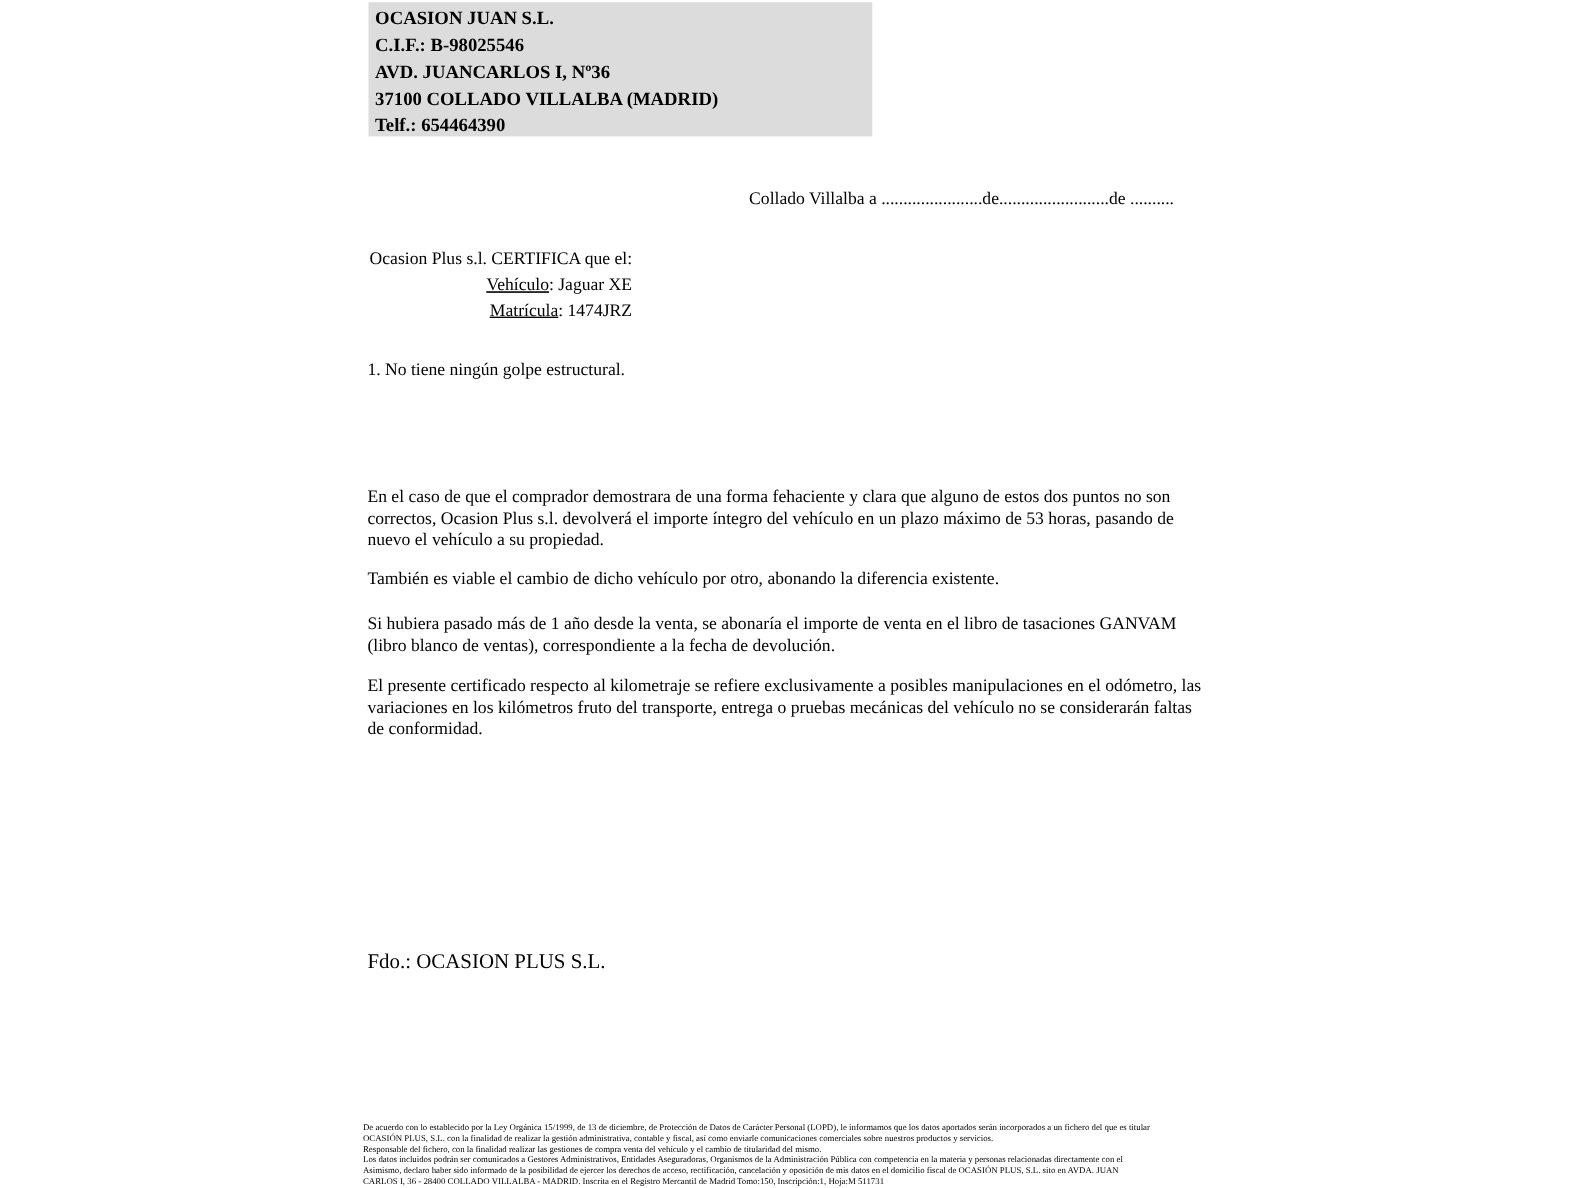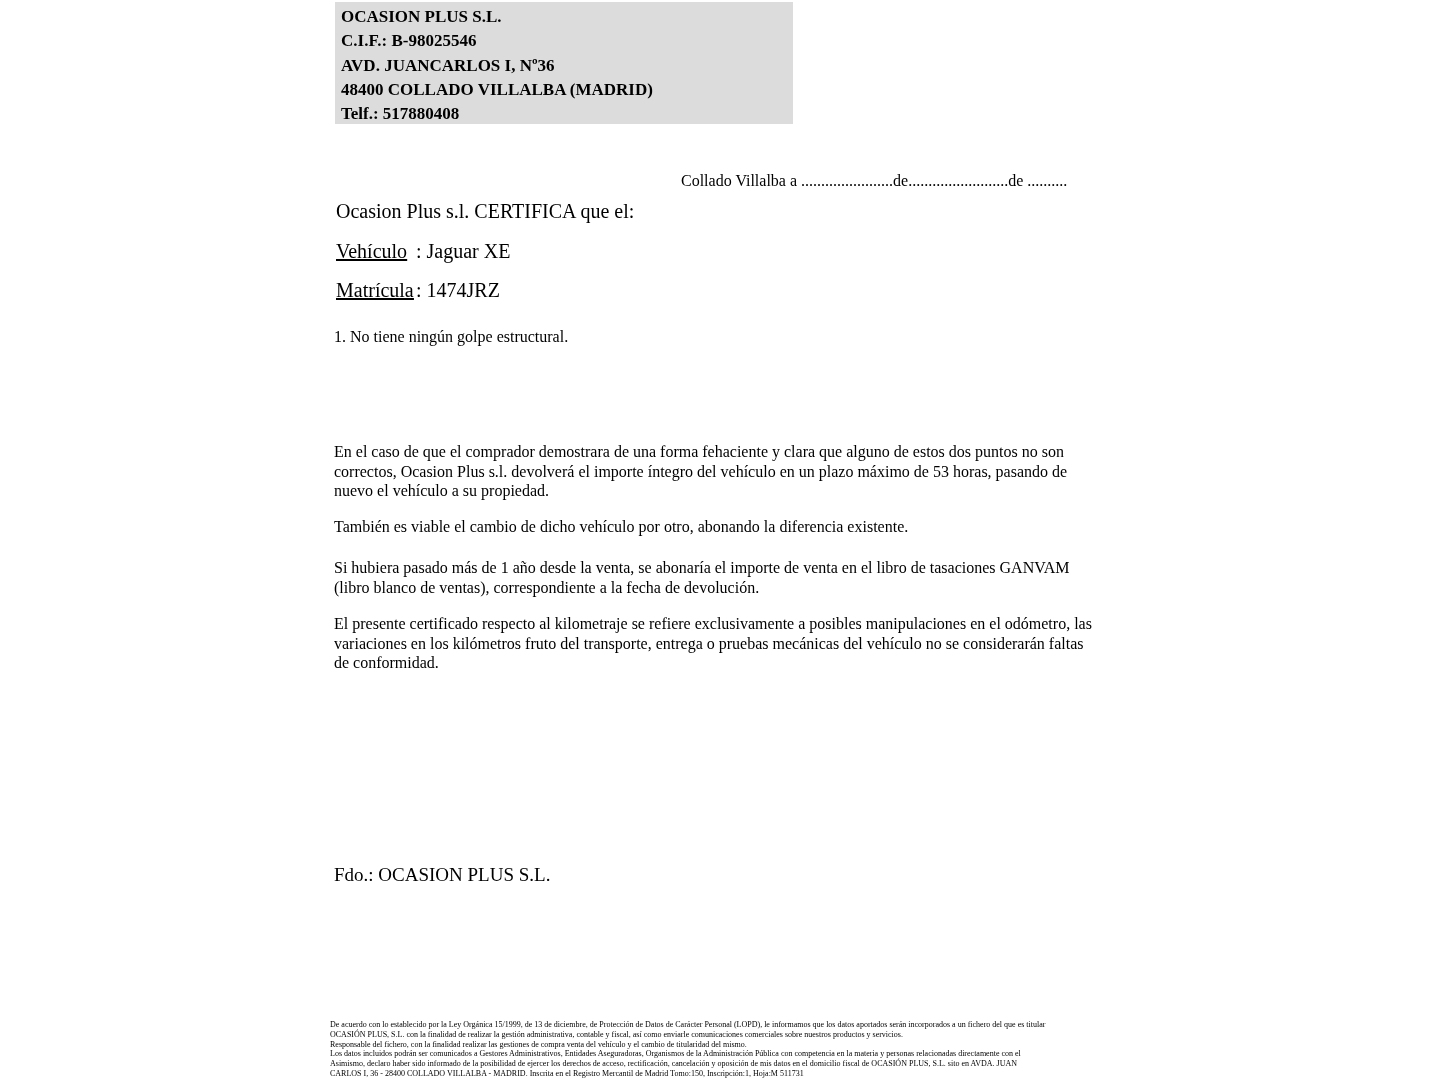--- a/index.html
+++ b/index.html
@@ -41,30 +41,30 @@
     left: 681px;
     top: 172px;
     font-size: 16px;
     white-space: nowrap;
   }
 
   
   .cert-block {
     position: absolute;
     left: 336px;
-    top: 200px;
-    font-size: 20px;
+    top: 224px;
+    font-size: 16px;
     line-height: 23.6px;
+    text-align: right;
   }
   .cert-row { white-space: nowrap; }
   .cert-label {
     display: inline-block;
     width: 80px;
     text-decoration: underline;
-    margin-top: 16px;
   }
   .cert-label-text { text-decoration: underline; }
 
   
   .point {
     position: absolute;
     left: 334px;
     font-size: 16px;
     line-height: 19.6px;
     white-space: nowrap;
@@ -97,25 +97,25 @@
     line-height: 9.8px;
   }
   .legal-footer .fline { white-space: nowrap; }
 </style>
 </head>
 <body>
 
 <div class="page">
 
   <div class="header-box">
-    <div class="hline">OCASION PLUS S.L.</div>
+    <div class="hline">OCASION JUAN S.L.</div>
     <div class="hline">C.I.F.: B-98025546</div>
     <div class="hline">AVD. JUANCARLOS I, Nº36</div>
-    <div class="hline">48400 COLLADO VILLALBA (MADRID)</div>
-    <div class="hline">Telf.: 517880408</div>
+    <div class="hline">37100 COLLADO VILLALBA (MADRID)</div>
+    <div class="hline">Telf.: 654464390</div>
   </div>
 
   <div class="date-line">Collado Villalba a .......................de.........................de ..........</div>
 
   <div class="cert-block">
     <div>Ocasion Plus s.l. CERTIFICA que el:</div>
     <div class="cert-row">
       <span class="cert-label"><span class="cert-label-text">Vehículo</span></span><span>: Jaguar XE</span>
     </div>
     <div class="cert-row">

